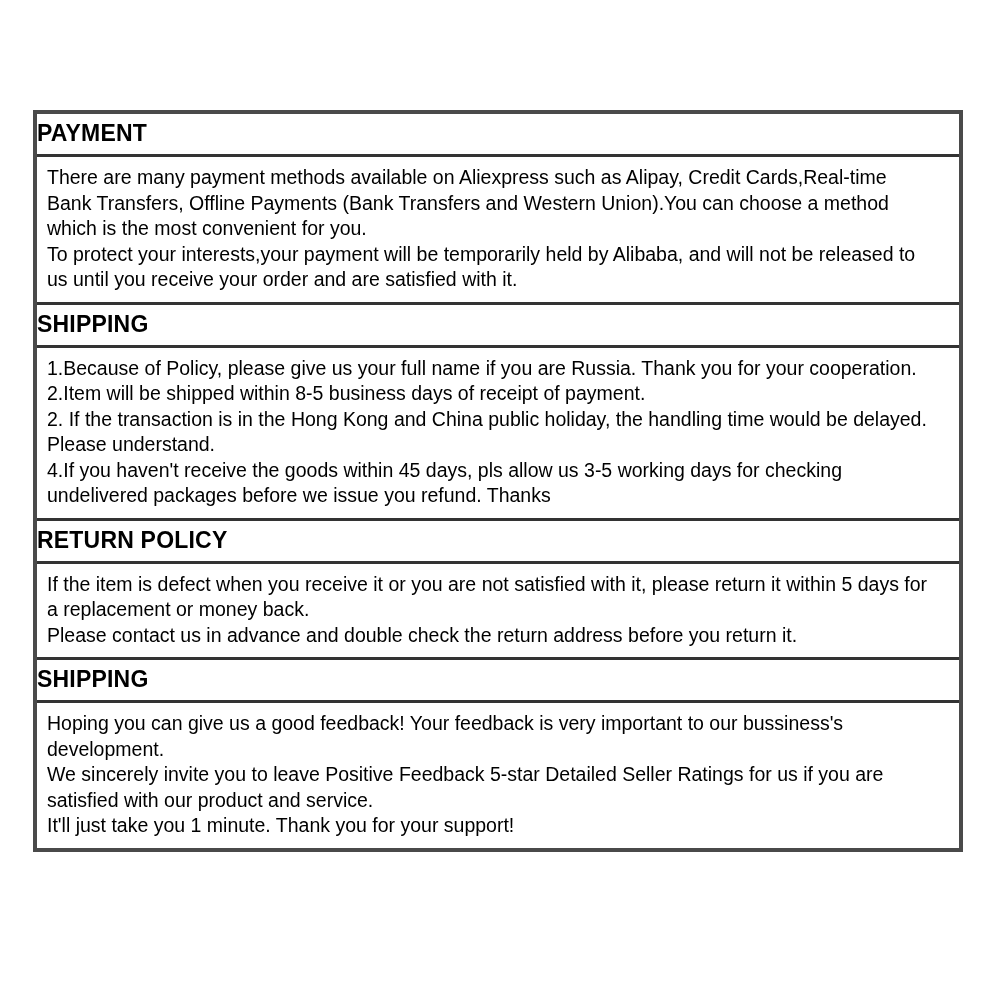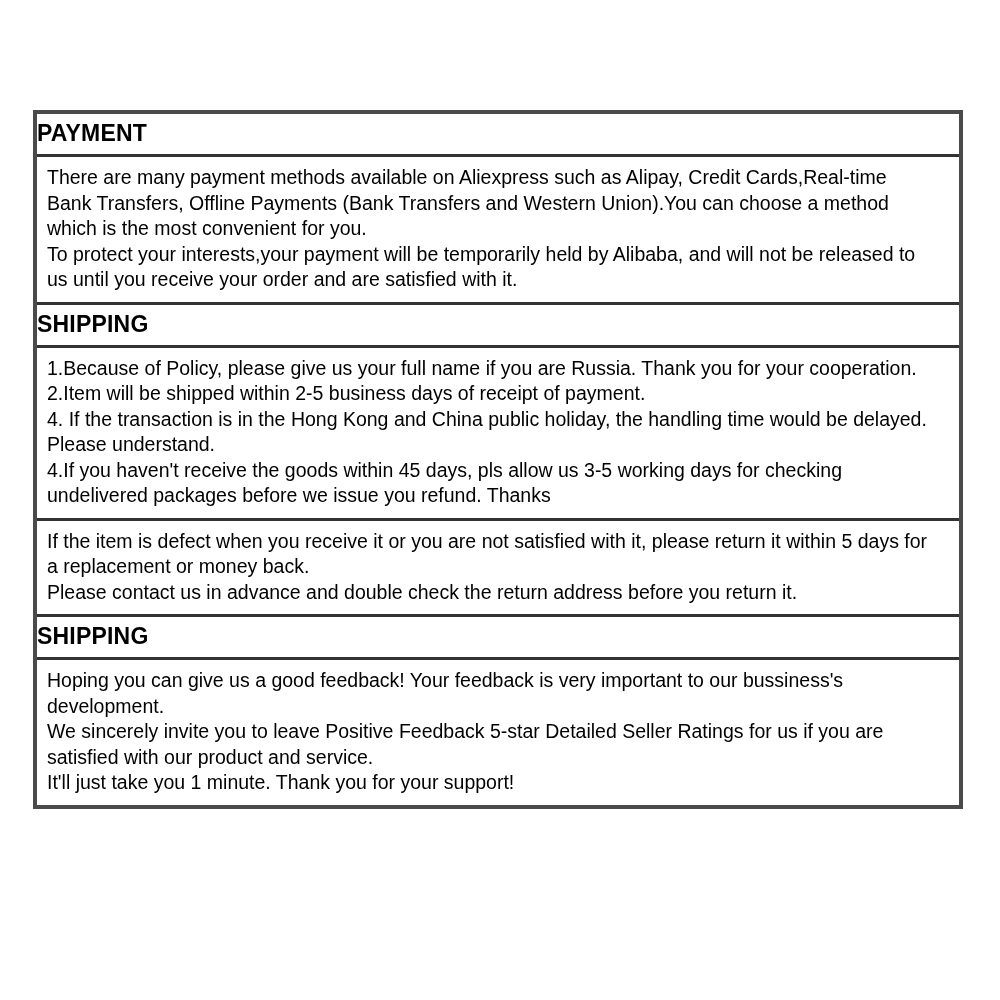--- a/index.html
+++ b/index.html
@@ -63,25 +63,26 @@
 
     <div class="section-title">PAYMENT</div>
     <div class="section-body">
       <p>There are many payment methods available on Aliexpress such as Alipay, Credit Cards,Real-time Bank Transfers, Offline Payments (Bank Transfers and Western Union).You can choose a method which is the most convenient for you.</p>
       <p>To protect your interests,your payment will be temporarily held by Alibaba, and will not be released to us until you receive your order and are satisfied with it.</p>
     </div>
 
     <div class="section-title">SHIPPING</div>
     <div class="section-body">
       <p>1.Because of Policy, please give us your full name if you are Russia. Thank you for your cooperation.</p>
-      <p>2.Item will be shipped within 2-5 business days of receipt of payment.</p>
-      <p>4. If the transaction is in the Hong Kong and China public holiday, the handling time would be delayed. Please understand.</p>
+      <p>2.Item will be shipped within 8-5 business days of receipt of payment.</p>
+      <p>2. If the transaction is in the Hong Kong and China public holiday, the handling time would be delayed. Please understand.</p>
       <p>4.If you haven't receive the goods within 45 days, pls allow us 3-5 working days for checking undelivered packages before we issue you refund. Thanks</p>
     </div>
 
+    <div class="section-title">RETURN POLICY</div>
     <div class="section-body">
       <p>If the item is defect when you receive it or you are not satisfied with it, please return it within 5 days for a replacement or money back.</p>
       <p>Please contact us in advance and double check the return address before you return it.</p>
     </div>
 
     <div class="section-title">SHIPPING</div>
     <div class="section-body last">
       <p>Hoping you can give us a good feedback! Your feedback is very important to our bussiness's development.</p>
       <p>We sincerely invite you to leave Positive Feedback 5-star Detailed Seller Ratings for us if you are satisfied with our product and service.</p>
       <p>It'll just take you 1 minute. Thank you for your support!</p>

